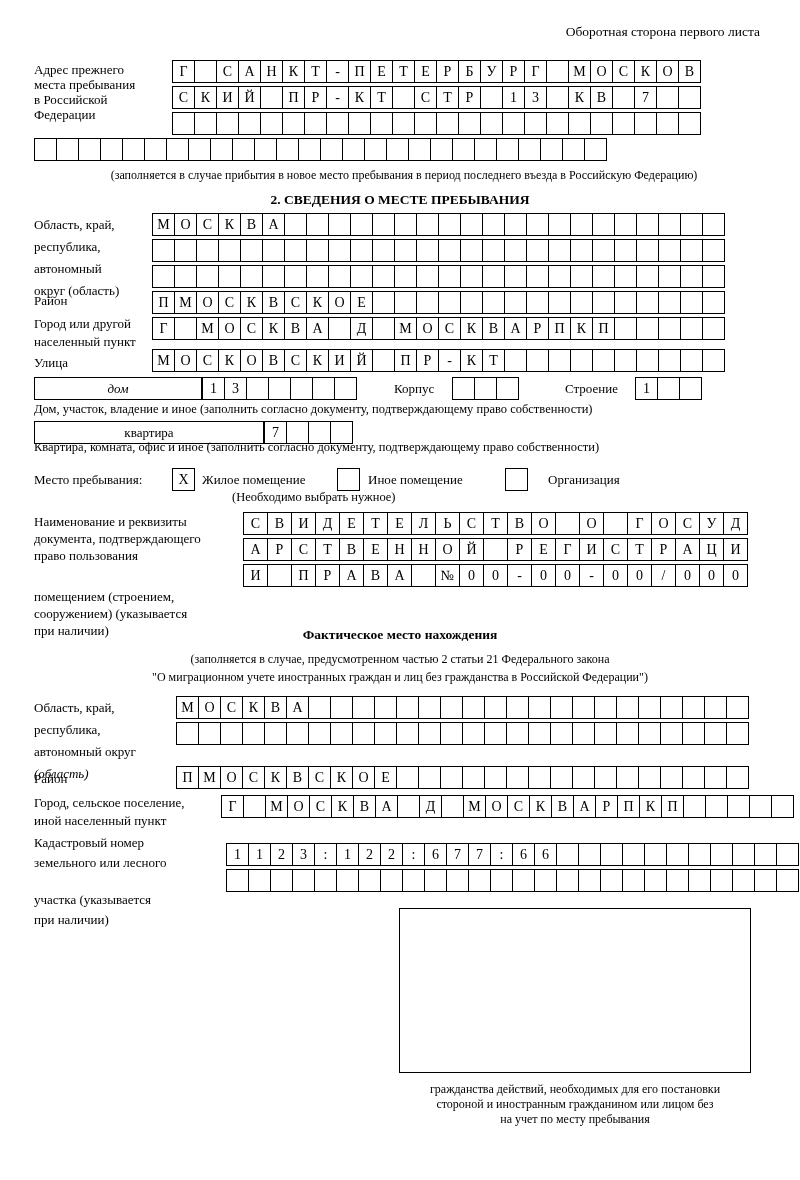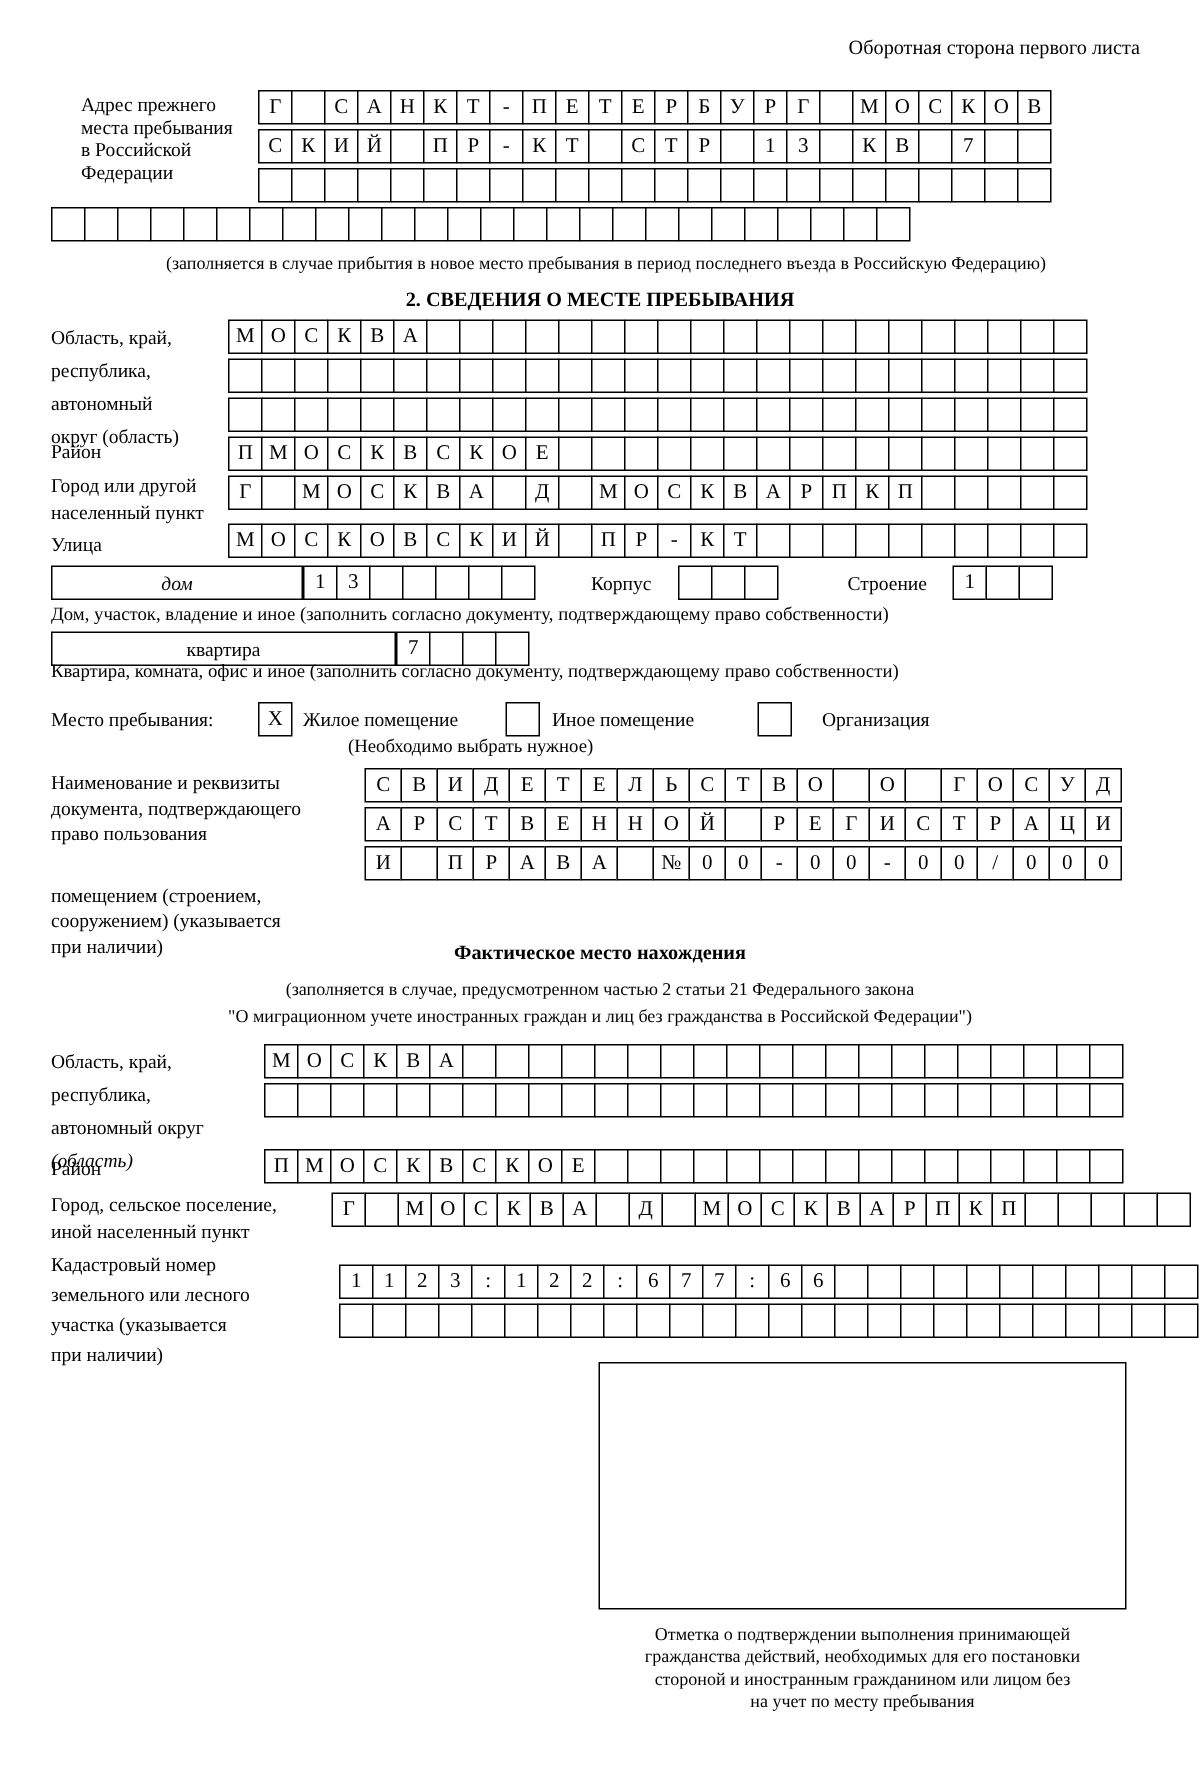--- a/index.html
+++ b/index.html
@@ -106,21 +106,21 @@
     background: #fff;
   }
 </style>
 </head>
 <body>
 
 <div class="page">
 
   <div class="abs hdr-right">Оборотная сторона первого листа</div>
 
-  <div class="abs label" style="left:34px; top:62px; width:140px;margin-left:20px;">
+  <div class="abs label" style="left:34px; top:62px; width:140px;">
     <div>Адрес прежнего</div>
     <div>места пребывания</div>
     <div>в Российской</div>
     <div>Федерации</div>
   </div>
 
   <div class="abs cells" id="pa-row1" style="left:172px; top:60px;">
       <div class="cell">Г</div>
       <div class="cell"></div>
       <div class="cell">С</div>
@@ -662,21 +662,21 @@
       <div class="cell"></div>
       <div class="cell"></div>
       <div class="cell"></div>
       <div class="cell"></div>
       <div class="cell"></div>
     </div>
 
   <div class="abs label" style="left:34px; top:833px; width:180px;">
     <div style="line-height:20px;">Кадастровый номер</div>
     <div style="line-height:20px;">земельного или лесного</div>
-    <div style="line-height:20px;">участка (указывается</div>
+    <div style="line-height:20px;margin-top:17px;">участка (указывается</div>
     <div style="line-height:20px;">при наличии)</div>
   </div>
   <div class="abs cells" id="s3-cad1" style="left:226px; top:843px;">
       <div class="cell">1</div>
       <div class="cell">1</div>
       <div class="cell">2</div>
       <div class="cell">3</div>
       <div class="cell">:</div>
       <div class="cell">1</div>
       <div class="cell">2</div>
@@ -724,19 +724,18 @@
       <div class="cell"></div>
       <div class="cell"></div>
       <div class="cell"></div>
       <div class="cell"></div>
       <div class="cell"></div>
       <div class="cell"></div>
     </div>
 
   <div class="abs bigbox" style="left:399px; top:908px; width:352px; height:165px;"></div>
   <div class="abs footnote" style="left:370px; top:1082px; width:410px;">
-    <div>Отметка о подтверждении выполнения принимающей</div>
     <div>гражданства действий, необходимых для его постановки</div>
     <div>стороной и иностранным гражданином или лицом без</div>
     <div>на учет по месту пребывания</div>
   </div>
 
 </div>
 
 </body></html>

